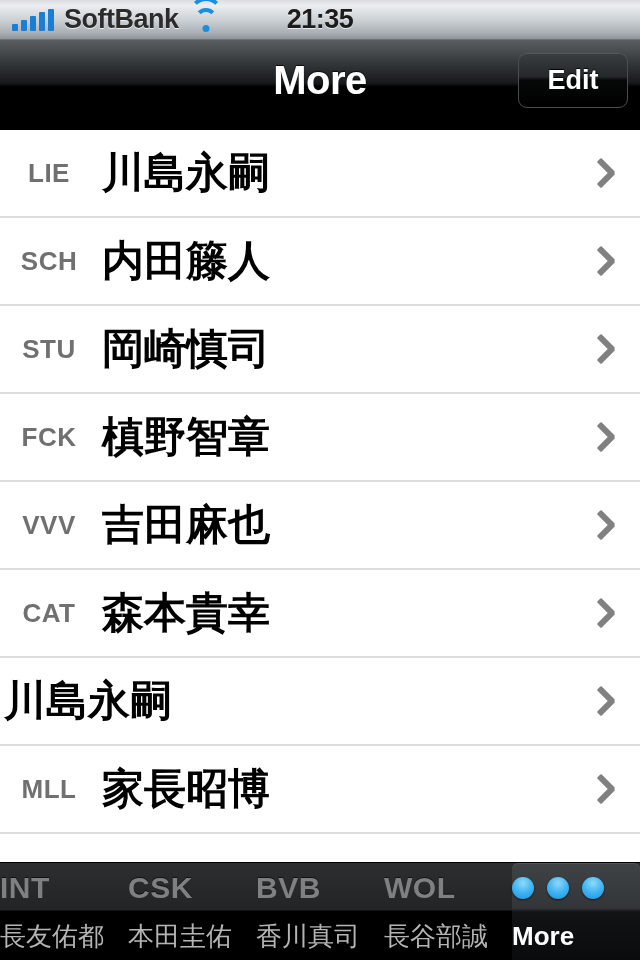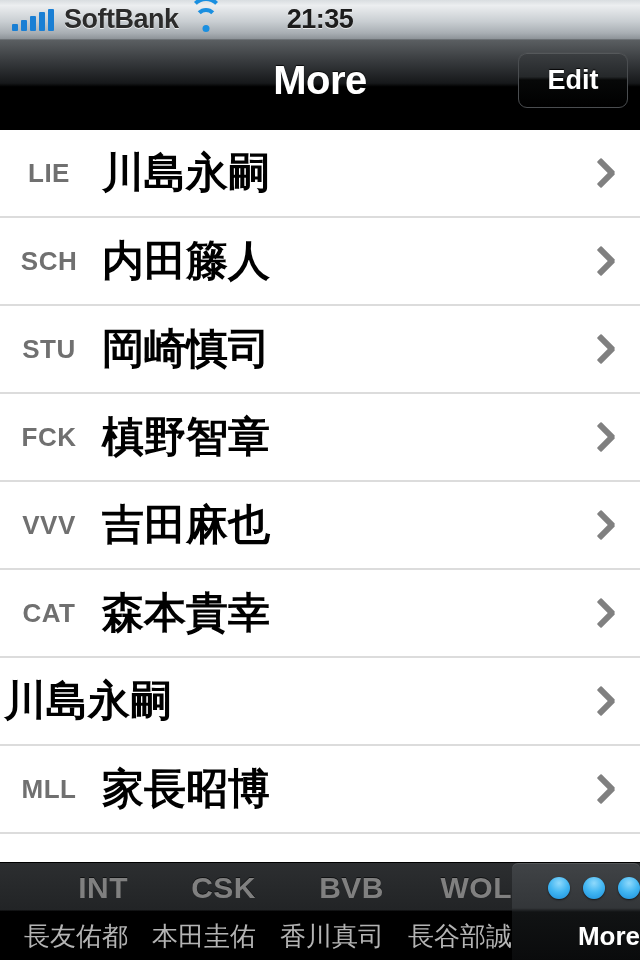--- a/index.html
+++ b/index.html
@@ -145,21 +145,21 @@
 
   
   .tabbar{
     position:absolute; bottom:0; left:0; width:640px; height:98px;
     background:linear-gradient(to bottom,#2c2e30 0%,#222426 48%,#000 50%,#000 100%);
     border-top:1px solid #000;
     display:flex;
   }
   .tab{
     flex:1 1 0; position:relative; height:98px;
-    display:flex; flex-direction:column; align-items:flex-end; justify-content:center;
+    display:flex; flex-direction:column; align-items:flex-start; justify-content:center;
     cursor:pointer;
   }
   .tab .ticon{
     height:48px; display:flex; align-items:center; justify-content:center;
     font-size:30px; font-weight:bold; color:#808080;
     letter-spacing:0.5px; text-shadow:0 -1px 0 rgba(0,0,0,.6);
   }
   .tab .tlabel{
     height:48px; display:flex; align-items:center; justify-content:center;
     font-size:26px; color:#b4b4b4; letter-spacing:0px;

